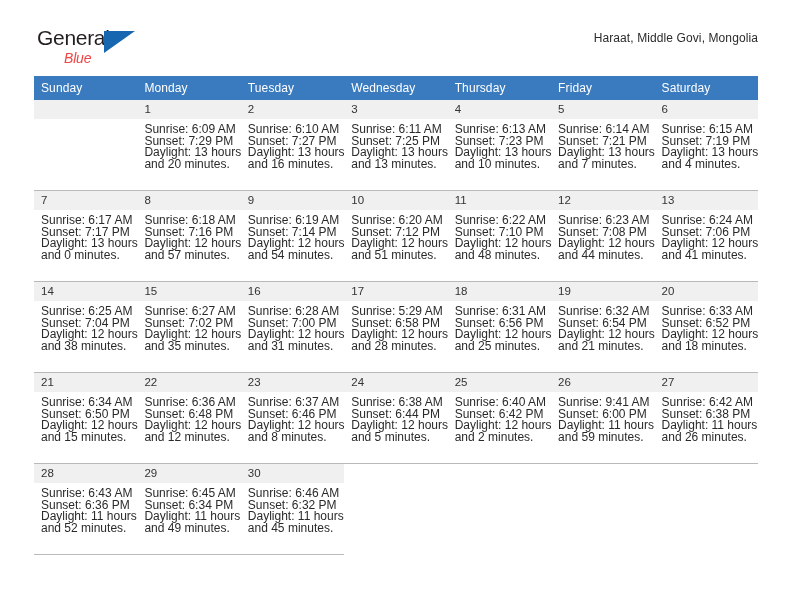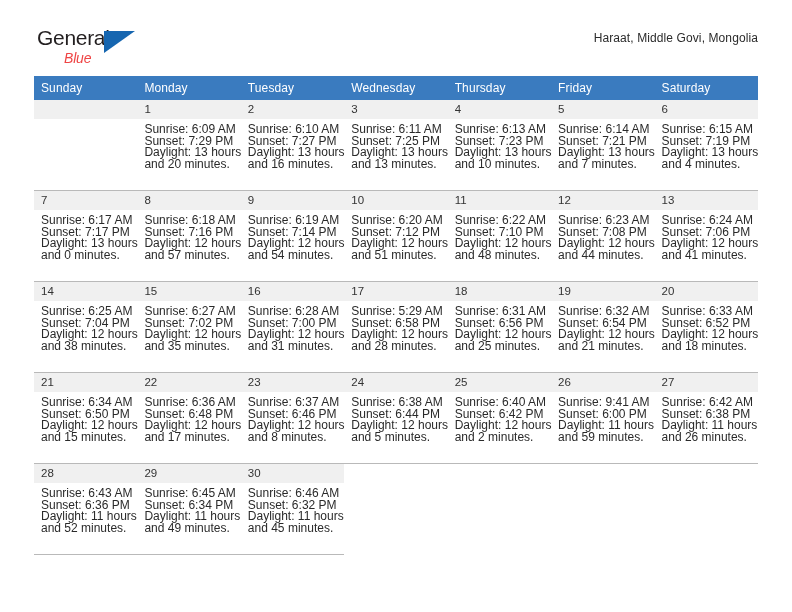--- a/index.html
+++ b/index.html
@@ -403,21 +403,21 @@
               </div>
             </div>
           </td>
           <td>
             <div class="cell-inner">
               <div class="daynum">22</div>
               <div class="cell-body">
                 <div>Sunrise: 6:36 AM</div>
                 <div>Sunset: 6:48 PM</div>
                 <div>Daylight: 12 hours</div>
-                <div>and 17 minutes.</div>
+                <div>and 12 minutes.</div>
               </div>
             </div>
           </td>
           <td>
             <div class="cell-inner">
               <div class="daynum">23</div>
               <div class="cell-body">
                 <div>Sunrise: 6:37 AM</div>
                 <div>Sunset: 6:46 PM</div>
                 <div>Daylight: 12 hours</div>

